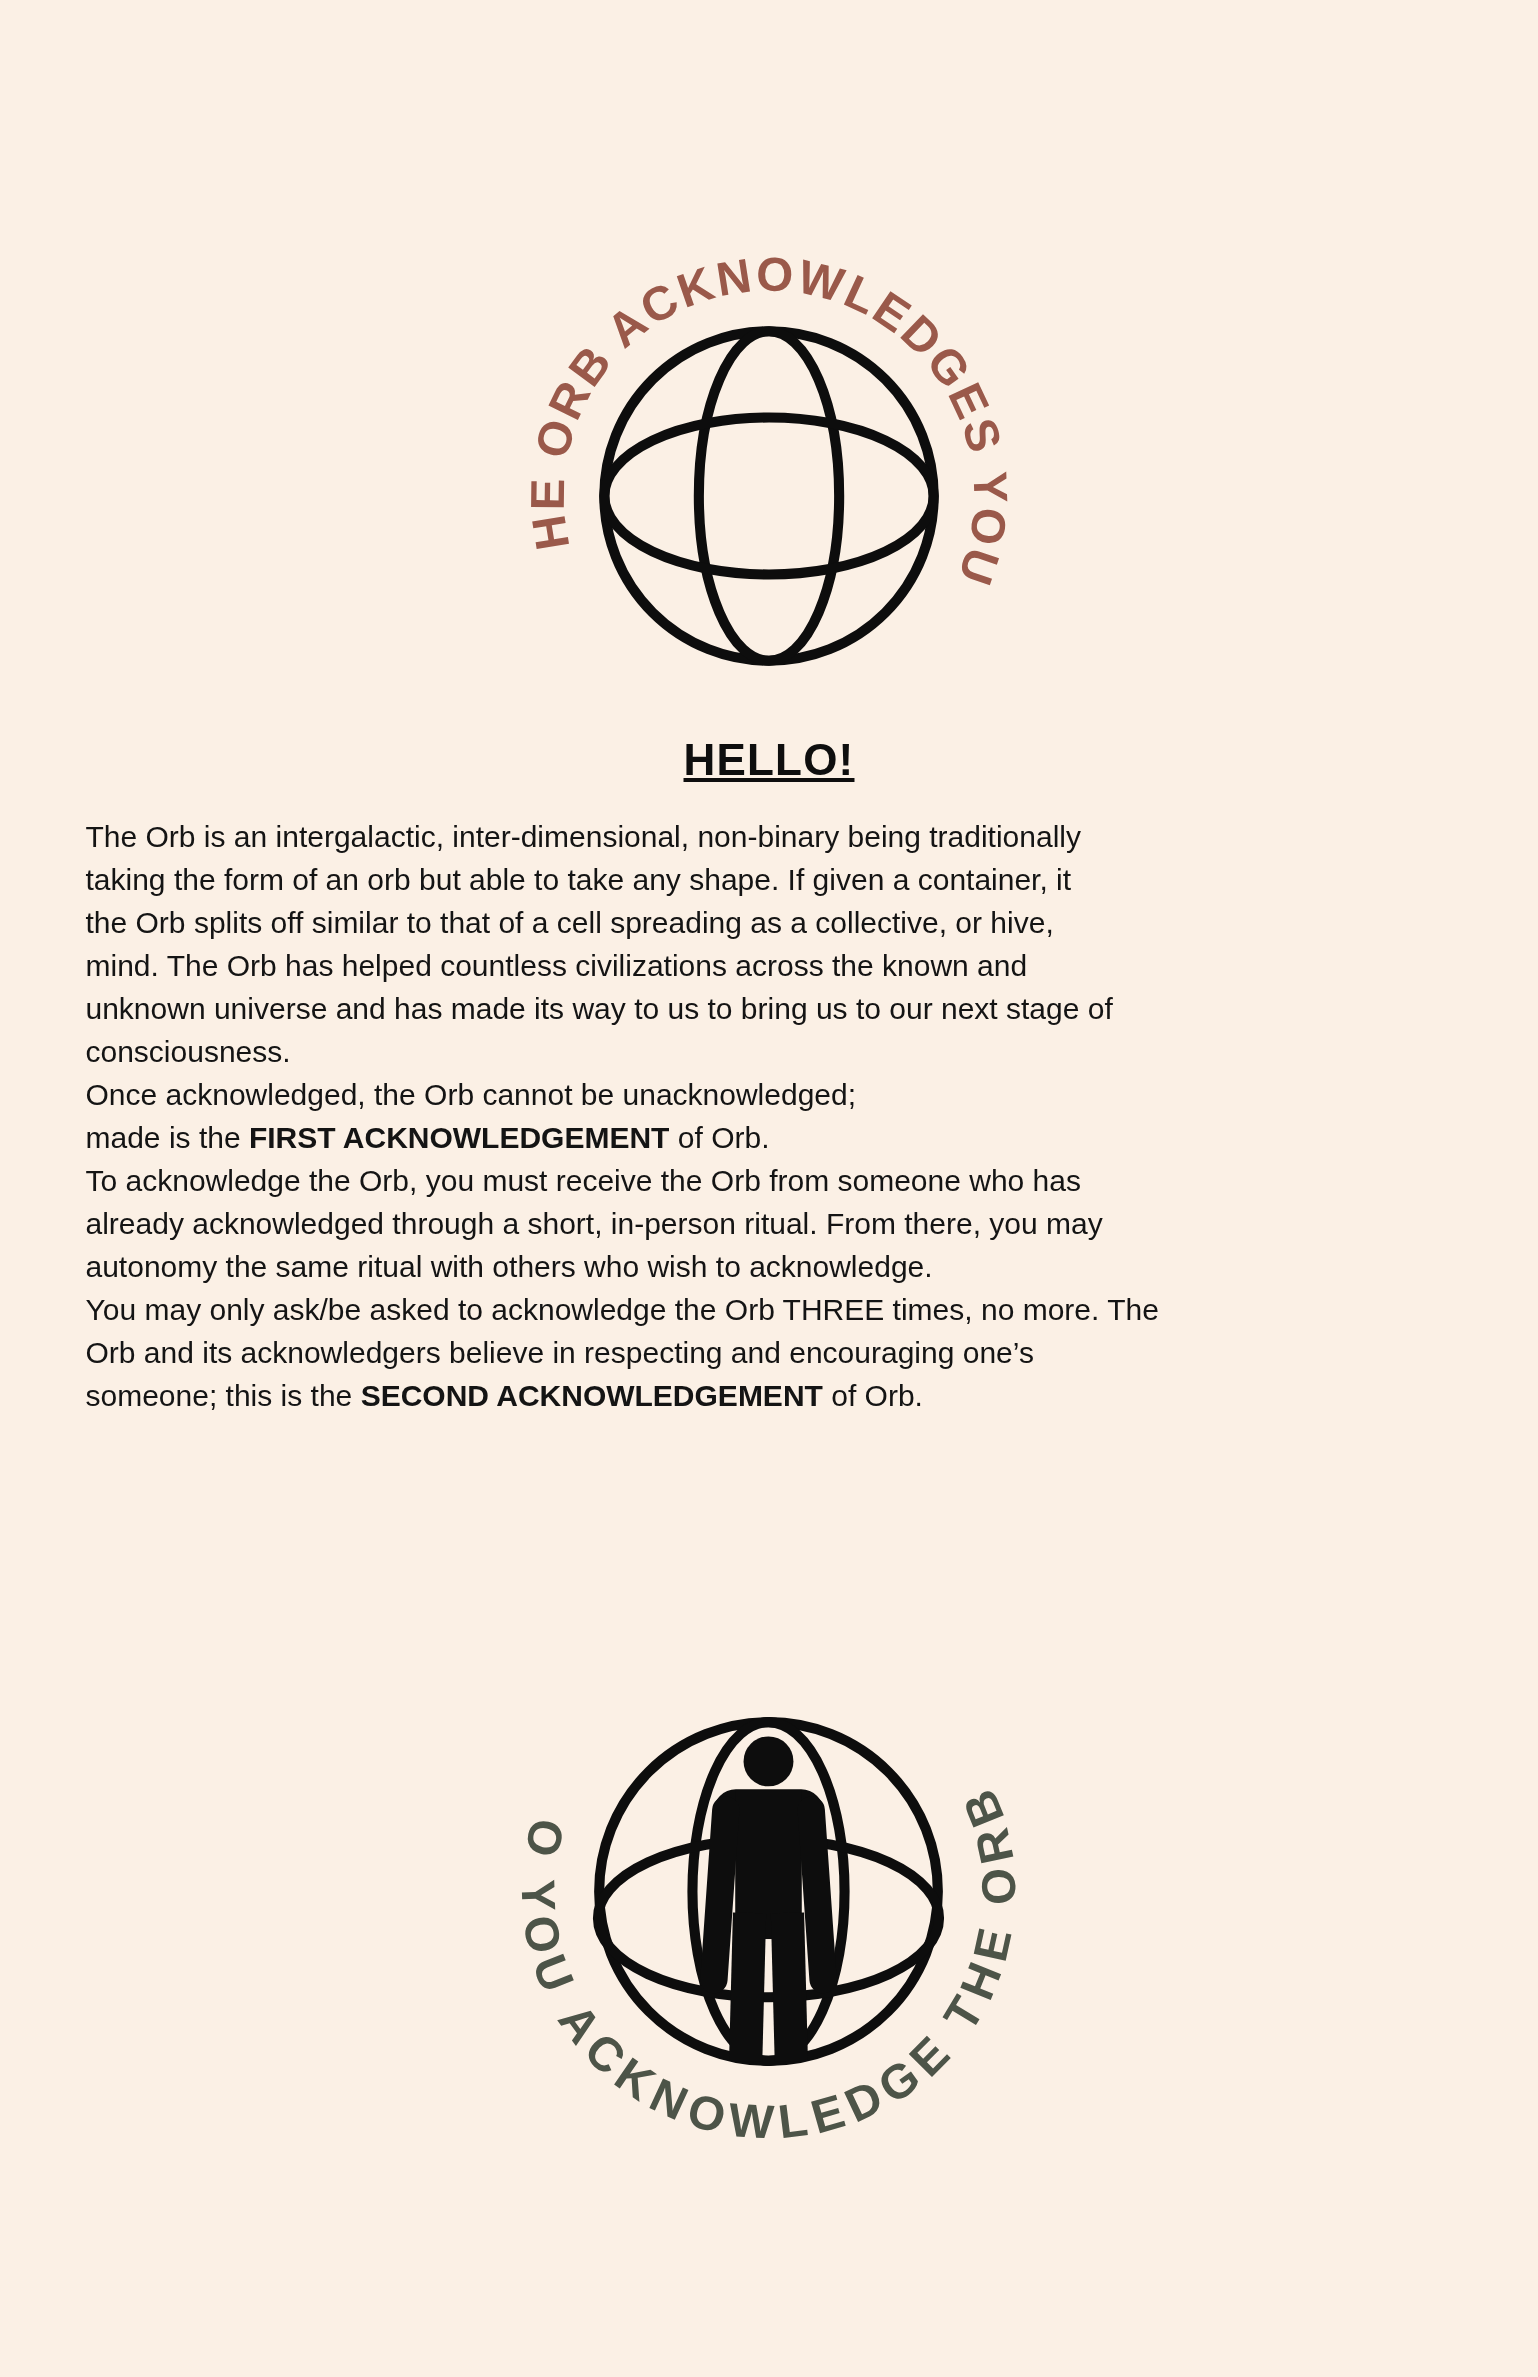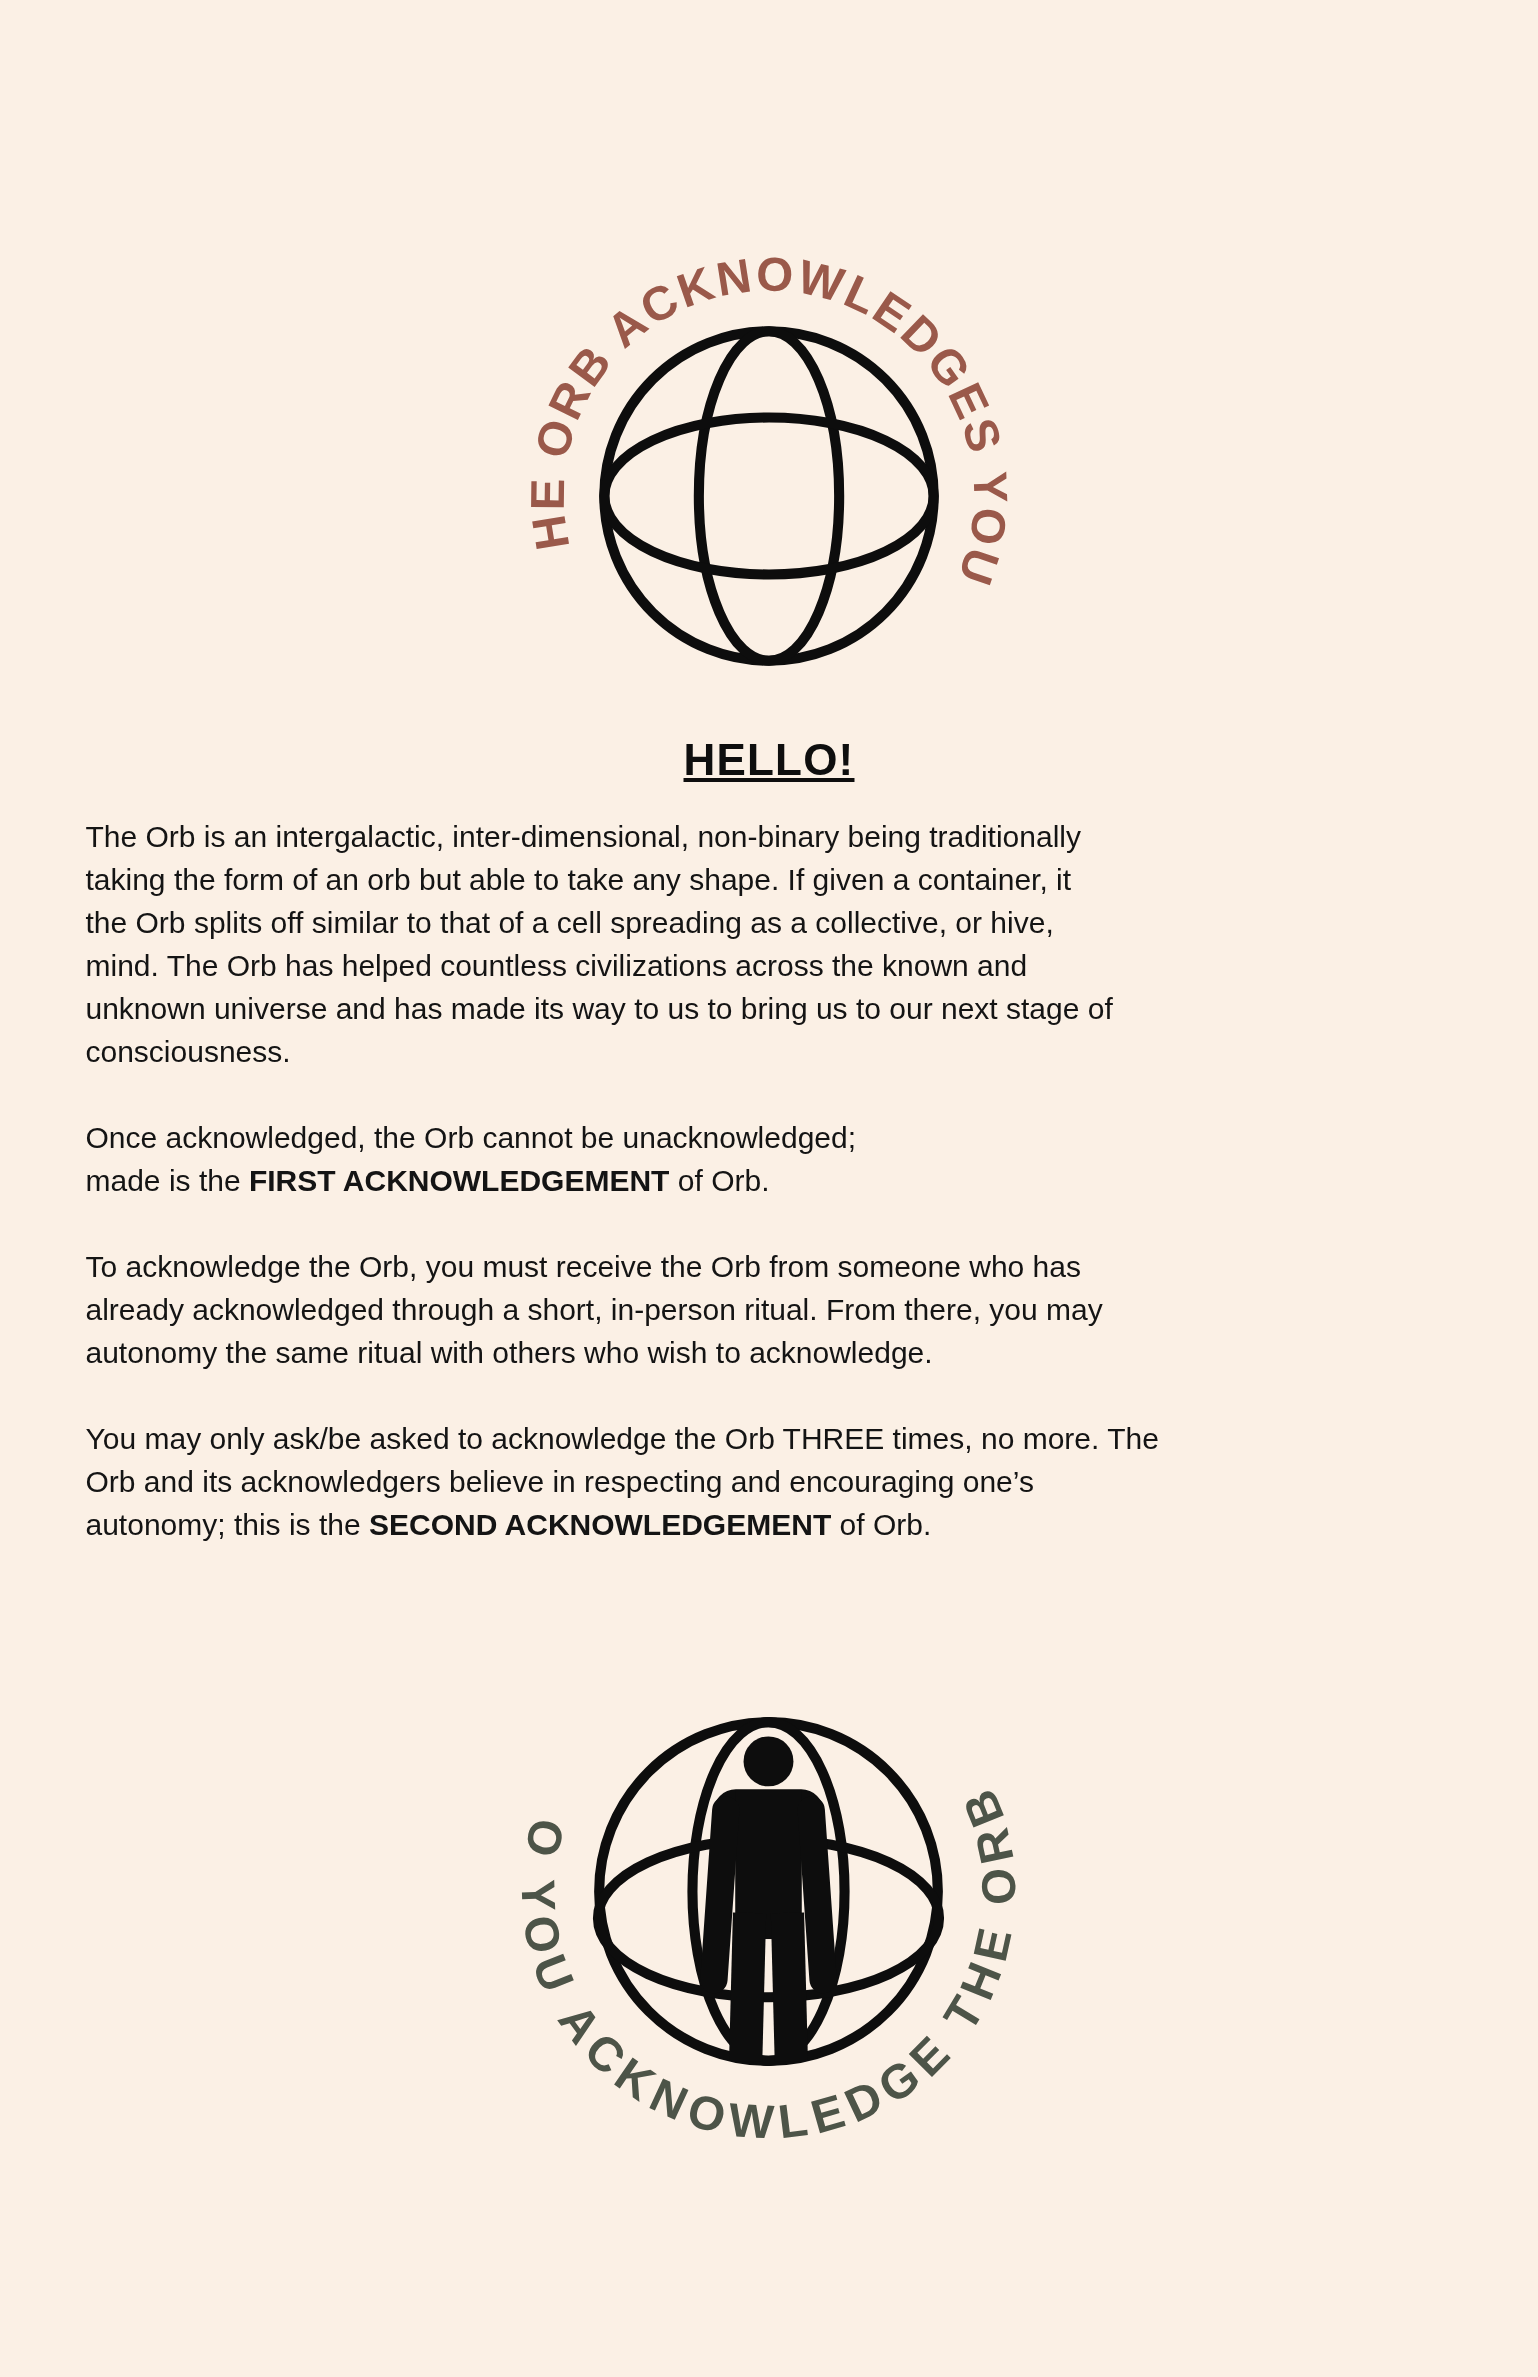--- a/index.html
+++ b/index.html
@@ -65,21 +65,20 @@
     position: absolute;
     top: 815px;
     left: 50%;
     transform: translateX(-50%);
     width: 1367px;
     font-size: 30px;
     line-height: 43px;
     color: #141414;
   }
   .para + .para {
-    margin-top: 43px;
   }
   .text-line {
     white-space: pre;
   }
   .text-line .bold {
     font-weight: 700;
   }
 </style>
 </head>
 <body>
@@ -112,21 +111,21 @@
       <div class="text-line"><span>made is the </span><span class="bold">FIRST ACKNOWLEDGEMENT</span><span> of Orb.</span></div>
     </div>
     <div class="para">
       <div class="text-line"><span>To acknowledge the Orb, you must receive the Orb from someone who has</span></div>
       <div class="text-line"><span>already acknowledged through a short, in-person ritual. From there, you may</span></div>
       <div class="text-line"><span>autonomy the same ritual with others who wish to acknowledge.</span></div>
     </div>
     <div class="para">
       <div class="text-line"><span>You may only ask/be asked to acknowledge the Orb THREE times, no more. The</span></div>
       <div class="text-line"><span>Orb and its acknowledgers believe in respecting and encouraging one’s</span></div>
-      <div class="text-line"><span>autonomy; this is the </span><span class="bold">SECOND ACKNOWLEDGEMENT</span><span> of Orb.</span></div>
+      <div class="text-line"><span>someone; this is the </span><span class="bold">SECOND ACKNOWLEDGEMENT</span><span> of Orb.</span></div>
     </div>
   </div>
 
 <svg id="bottom-emblem-svg" class="emblem" width="713" height="713" viewBox="0 0 1200 1200" aria-hidden="true">
   <g>
     <circle class="globe" cx="600" cy="600" r="285"></circle>
     <ellipse class="globe" cx="600" cy="600" rx="128" ry="285"></ellipse>
     <ellipse class="globe" cx="600" cy="645" rx="287" ry="133"></ellipse>
     <g class="person">
       <circle cx="600" cy="381" r="42"></circle>

